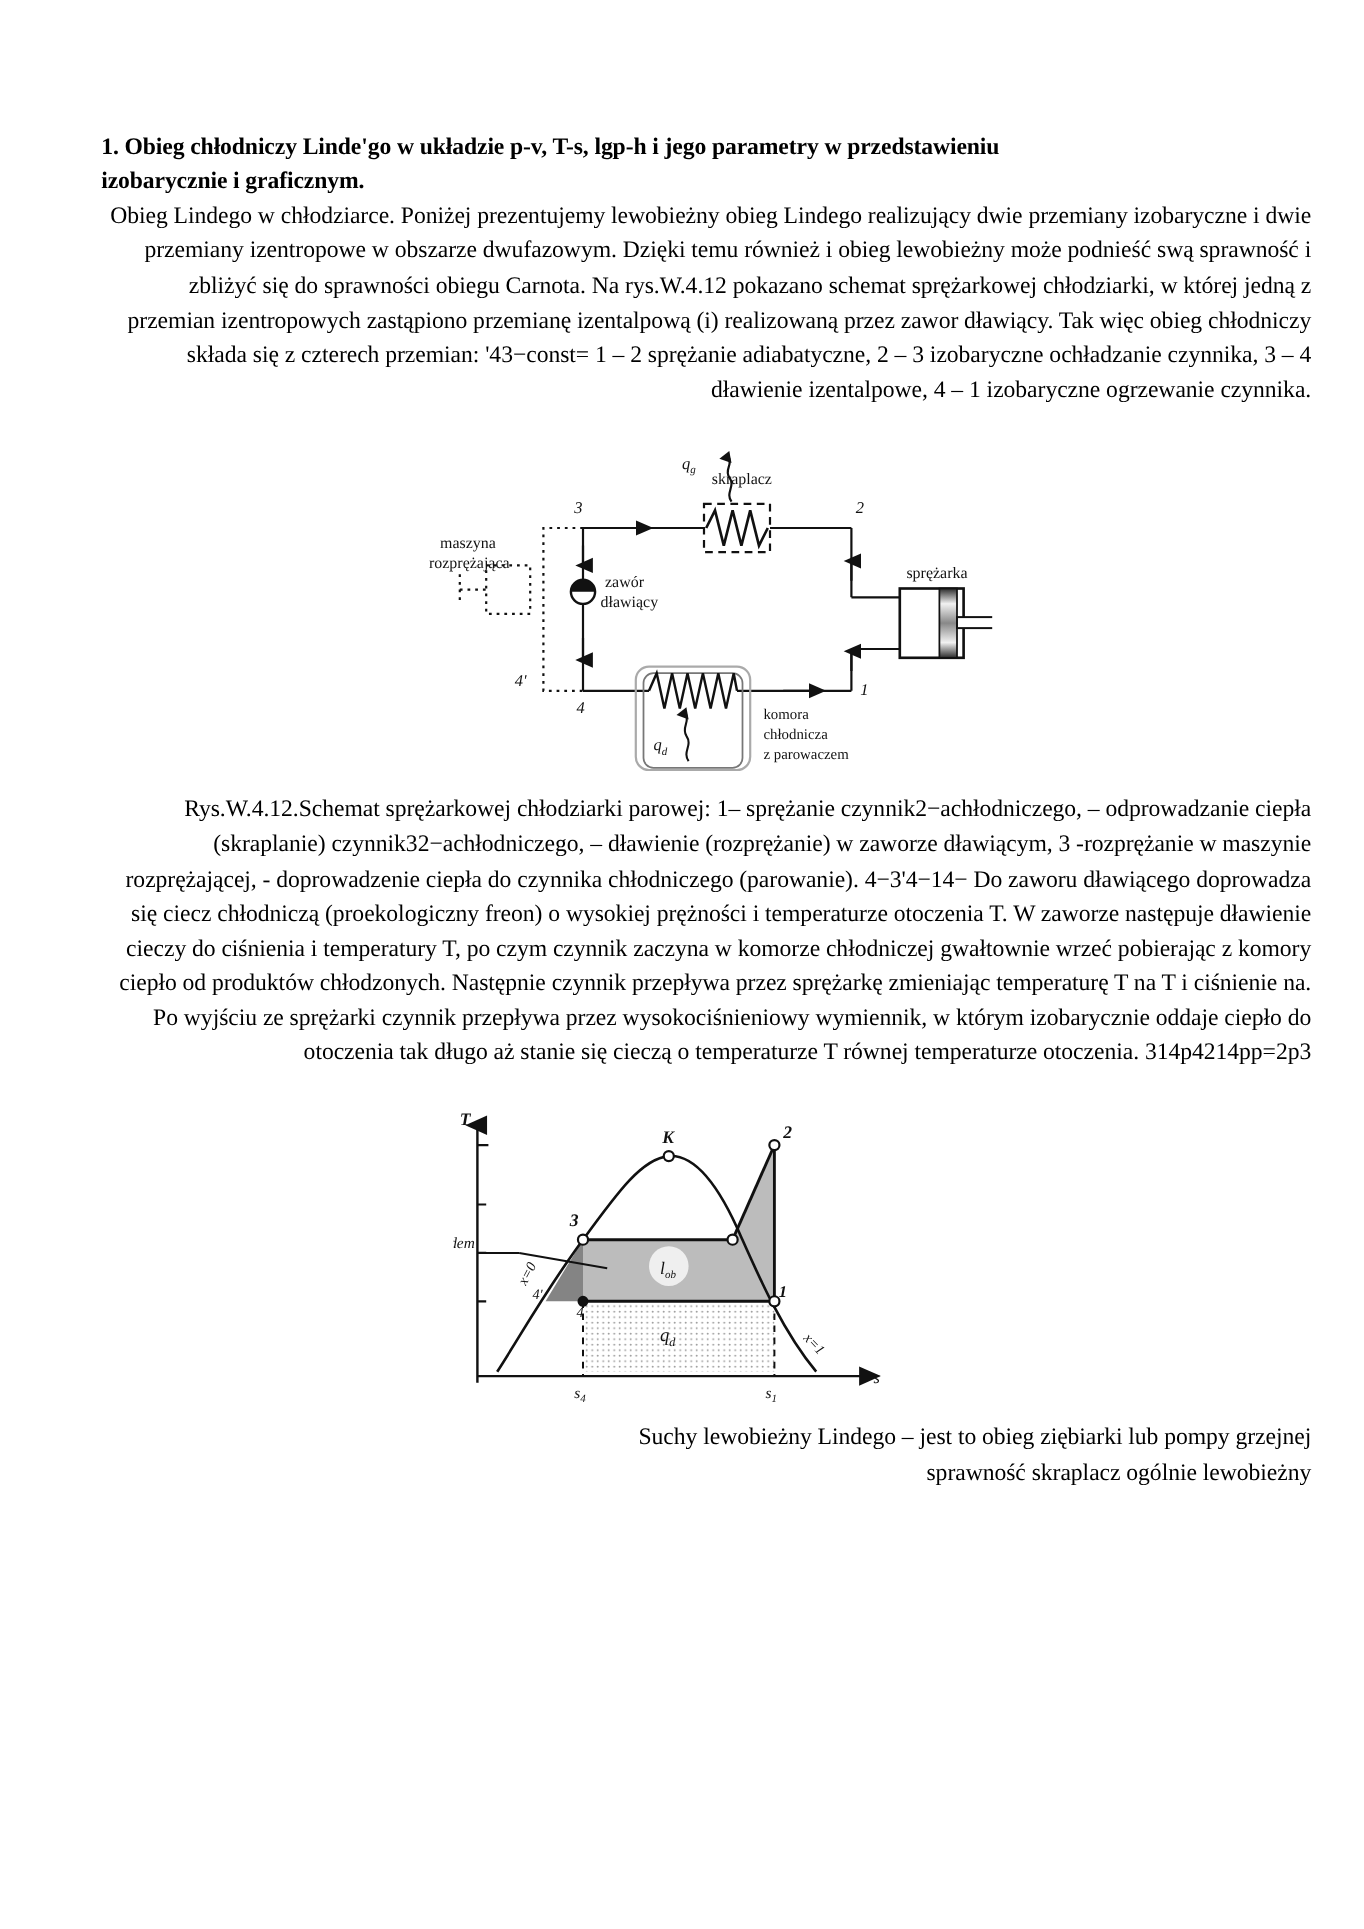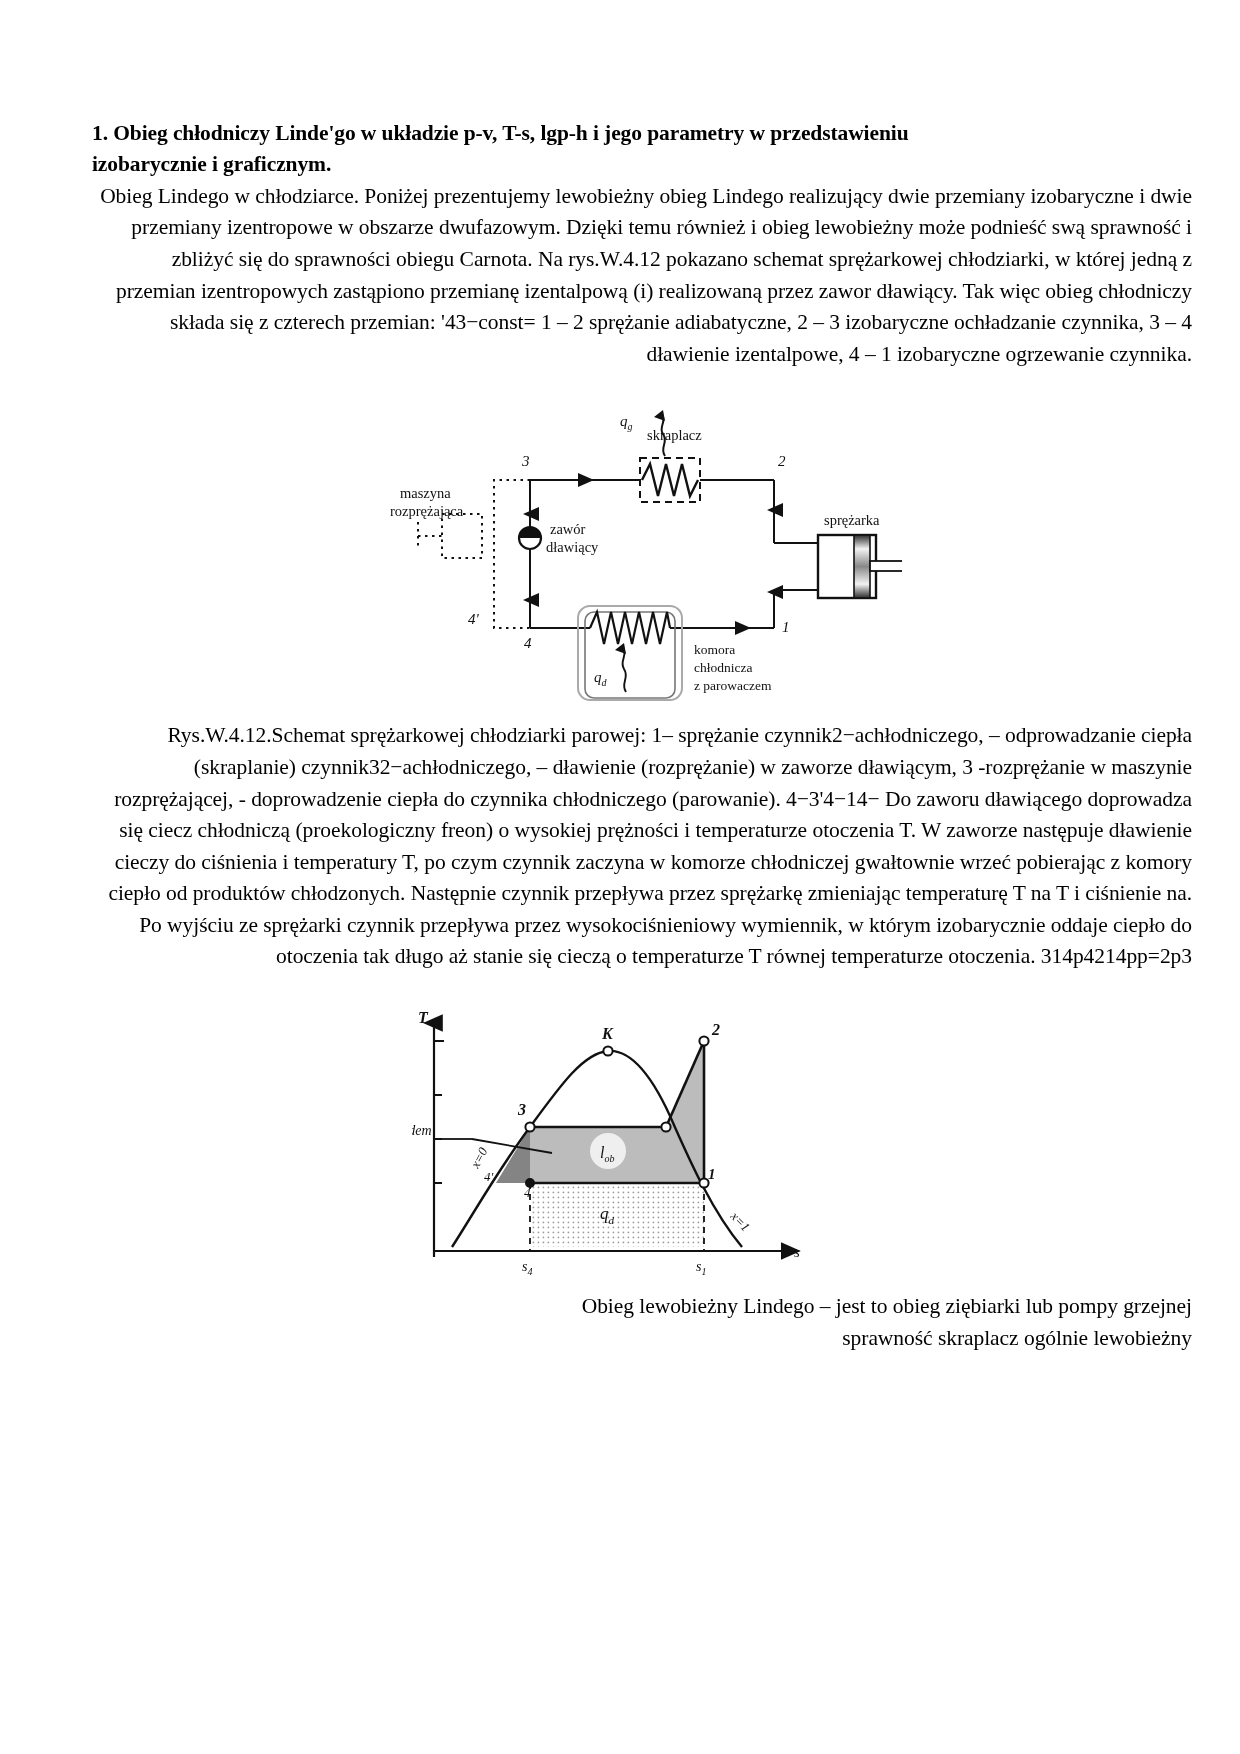--- a/index.html
+++ b/index.html
@@ -284,18 +284,18 @@
           <tspan>s</tspan><tspan dy="4" font-size="10">4</tspan>
         </text>
         <text x="284" y="270" font-size="14" font-style="italic" font-family="Liberation Serif, serif" fill="#111">
           <tspan>s</tspan><tspan dy="4" font-size="10">1</tspan>
         </text>
       </svg>
     </div>
 
 
     <p class="body-para tail">
-      <span>Obieg lewobieżny Lindego – jest to obieg ziębiarki lub pompy grzejnej</span><br>
+      <span>Suchy lewobieżny Lindego – jest to obieg ziębiarki lub pompy grzejnej</span><br>
       <span>sprawność skraplacz ogólnie lewobieżny</span>
     </p>
 
   </div>
 </div>
 
 </body></html>

